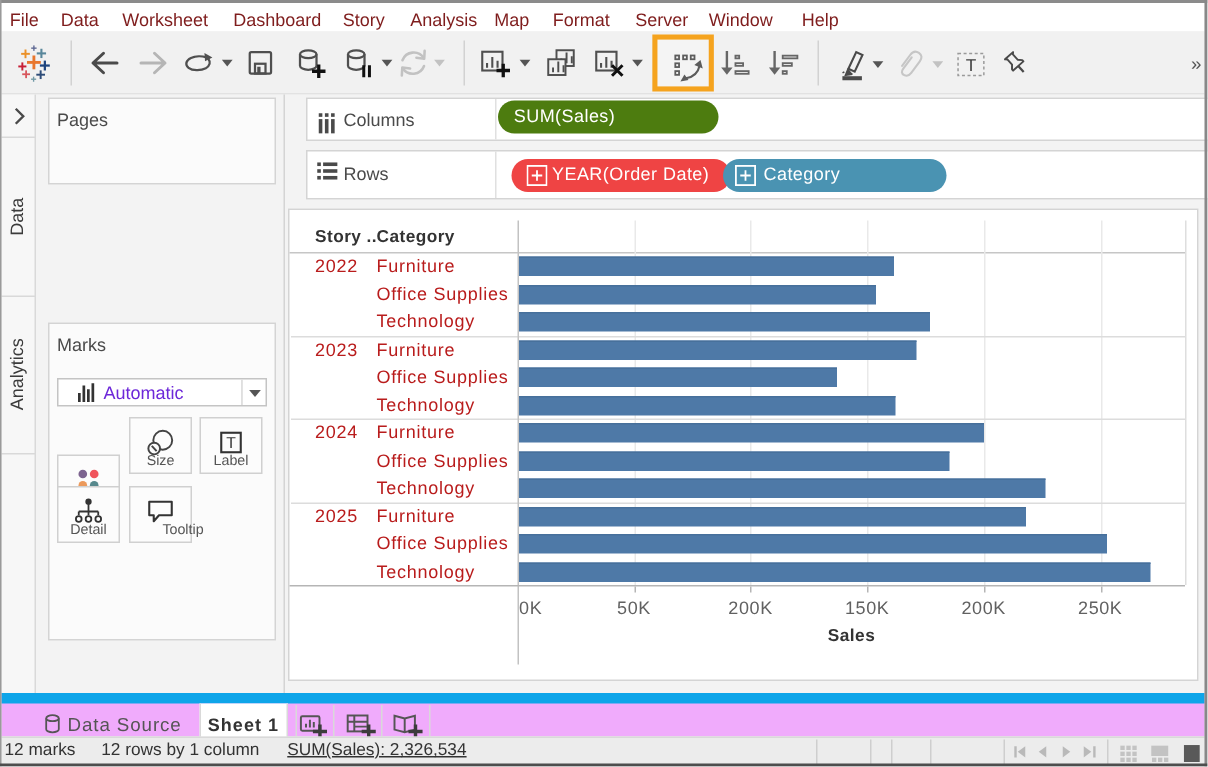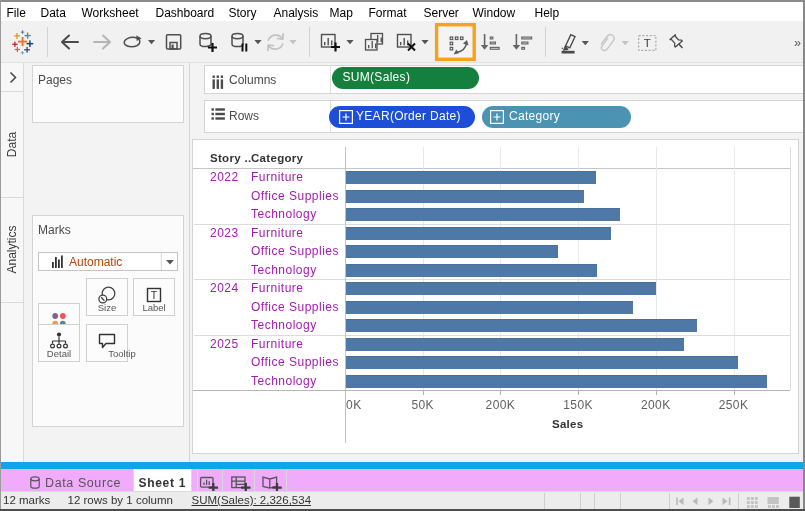--- a/index.html
+++ b/index.html
@@ -6,48 +6,48 @@
   html,body { width:805px; height:511px; overflow:hidden; }
   body { font-family:"Liberation Sans", sans-serif; position:relative; background:#e8e8e8; }
   .abs { position:absolute; }
   
   #topborder { left:0; top:0; width:805px; height:2px; background:#8b8b8b; }
   #leftborder { left:0; top:0; width:1px; height:511px; background:#9a9a9a; }
   #rightborder { left:803px; top:0; width:2px; height:511px; background:#888; }
   #botborder { left:0; top:509px; width:805px; height:2px; background:#4d4d4d; }
   
   #menubar { left:1px; top:2px; width:802px; height:19px; background:#fff; }
-  #menubar span { position:absolute; top:4px; font-size:12px; color:#000000; white-space:nowrap; }
+  #menubar span { position:absolute; top:4px; font-size:12px; color:#7f1d1d; white-space:nowrap; }
   
   #toolbar { left:1px; top:21px; width:802px; height:42px; background:#f1f1f1; border-bottom:1px solid #e2e2e2; }
   
   #strip { left:1px; top:63px; width:23px; height:399px; background:#f7f7f7; border-right:1px solid #d9d9d9; }
   #collapsebtn { left:0px; top:0px; width:23px; height:29px; border-bottom:1px solid #d9d9d9; color:#555; font-size:13px; text-align:center; line-height:27px; }
   .vtab { position:absolute; left:-39px; width:100px; height:23px; color:#3b3b3b; font-size:12px; text-align:center; line-height:23px; transform:rotate(-90deg); }
   
   #panel { left:24px; top:63px; width:166px; height:399px; background:#f3f3f3; border-right:1px solid #d4d4d4; }
   .card { position:absolute; left:8px; width:152px; background:#fbfbfb; border:1px solid #d4d4d4; }
   .cardlabel { position:absolute; left:5px; top:7px; font-size:12px; color:#4a4a4a; }
   
   #autocombo { position:absolute; left:5px; top:36px; width:140px; height:19px; background:#fff; border:1px solid #c4c4c4; }
-  #autocombo .txt { position:absolute; left:30px; top:2px; font-size:12px; color:#c2410c; }
+  #autocombo .txt { position:absolute; left:30px; top:2px; font-size:12px; color:#6d28d9; }
   .mbtn { position:absolute; width:42px; height:38px; background:#fcfcfc; border:1px solid #d0d0d0; }
   .mbtn .lbl { position:absolute; bottom:2px; width:100%; text-align:center; font-size:9.5px; color:#555; }
   
   #main { left:190px; top:63px; width:613px; height:399px; background:#f3f3f3; }
   .shelf { position:absolute; left:2px; width:606.5px; background:#fff; border:1px solid #d4d4d4;margin-left:12px; }
   .shelficon { position:absolute; left:9px; top:8px; }
   .shelftxt { position:absolute; left:24px; font-size:12px; color:#4a4a4a; }
   .shelfdiv { position:absolute; left:125px; top:0; width:1px; height:100%; background:#e0e0e0; }
   .pill { position:absolute; height:22px; border-radius:11px; color:#fff; font-size:12px; letter-spacing:0.3px; white-space:nowrap; }
   .pill .ptxt { position:absolute; top:3.5px; }
   .pill svg { position:absolute; left:10px; top:5px; }
   
   #chart { position:absolute; left:2px; top:76.4px; width:606.5px; height:315px; background:#fff; border:1px solid #d4d4d4; }
-  .rowlbl { position:absolute; font-size:12px; letter-spacing:0.5px; color:#a21caf; white-space:nowrap; }
+  .rowlbl { position:absolute; font-size:12px; letter-spacing:0.5px; color:#b91c1c; white-space:nowrap; }
   .hdr { position:absolute; font-size:11.5px; letter-spacing:0.3px; font-weight:bold; color:#333; white-space:nowrap; }
   .bar { position:absolute; left:152.5px; height:13px; background:#4e79a7; border-top:1px solid #47709b; }
   .gline { position:absolute; width:1px; background:#e9e9e9; }
   .ysep { position:absolute; left:1px; height:1px; background:#dcdcdc; }
   .ticklbl { position:absolute; font-size:12px; letter-spacing:0.4px; color:#616161; transform:translateX(-50%); }
   
   #tabbar { left:1px; top:462px; width:802px; height:29px; background:#f0abfc; border-top:7px solid #0ea5e9; }
   #statusbar { left:1px; top:491px; width:802px; height:18px; background:#ececec; border-top:1px solid #d9d9d9; font-size:11.5px; color:#333; }
   .ssep { position:absolute; top:1px; width:1px; height:17px; background:#cecece; }
 </style>
@@ -273,38 +273,38 @@
         <g fill="#4a4a4a">
           <rect x="1.5" y="0.5" width="2.4" height="2.4"></rect>
           <rect x="5.6" y="0.5" width="2.4" height="2.4"></rect>
           <rect x="9.7" y="0.5" width="2.4" height="2.4"></rect>
           <rect x="1.5" y="4.4" width="2.4" height="9.5"></rect>
           <rect x="5.6" y="4.4" width="2.4" height="9.5"></rect>
           <rect x="9.7" y="4.4" width="2.4" height="9.5"></rect>
         </g>
       </svg>
     <div class="shelftxt" style="top:7px">Columns</div>
-    <div class="pill" style="left:126.5px; top:1px; width:147px; background:#15803d;">
+    <div class="pill" style="left:126.5px; top:1px; width:147px; background:#4d7c0f;">
         <span class="ptxt" style="left:11px;">SUM(Sales)</span>
       </div>
   </div>
   <div class="shelf" style="top:36.5px; height:33px;">
     <div class="shelfdiv"></div>
       <svg class="shelficon" style="left:6px; top:6px;" width="15" height="15" viewBox="0 0 15 15">
         <g fill="#4a4a4a">
           <rect x="0.5" y="1.3" width="2.4" height="2.4"></rect>
           <rect x="0.5" y="5.8" width="2.4" height="2.4"></rect>
           <rect x="0.5" y="10.3" width="2.4" height="2.4"></rect>
           <rect x="4.4" y="1.3" width="9.5" height="2.4"></rect>
           <rect x="4.4" y="5.8" width="9.5" height="2.4"></rect>
           <rect x="4.4" y="10.3" width="9.5" height="2.4"></rect>
         </g>
       </svg>
     <div class="shelftxt" style="top:8px">Rows</div>
-    <div class="pill" style="left:124px; top:5px; width:146px; background:#1d4ed8;">
+    <div class="pill" style="left:136px; top:5px; width:146px; background:#ef4444;">
         <svg width="14" height="14" viewBox="0 0 14 14" style="top:4px">
           <rect x="0.6" y="0.6" width="12.8" height="12.8" fill="none" stroke="#fff" stroke-width="1.2"></rect>
           <path d="M7 3.5 V10.5 M3.5 7 H10.5" stroke="#fff" stroke-width="1.2"></path>
         </svg>
         <span class="ptxt" style="left:27px;">YEAR(Order Date)</span>
       </div>
     <div class="pill" style="left:277px; top:5px; width:149px; background:#4a93b2;">
         <svg width="14" height="14" viewBox="0 0 14 14" style="top:4px;left:7.5px">
           <rect x="0.6" y="0.6" width="12.8" height="12.8" fill="none" stroke="#fff" stroke-width="1.2"></rect>
           <path d="M7 3.5 V10.5 M3.5 7 H10.5" stroke="#fff" stroke-width="1.2"></path>

